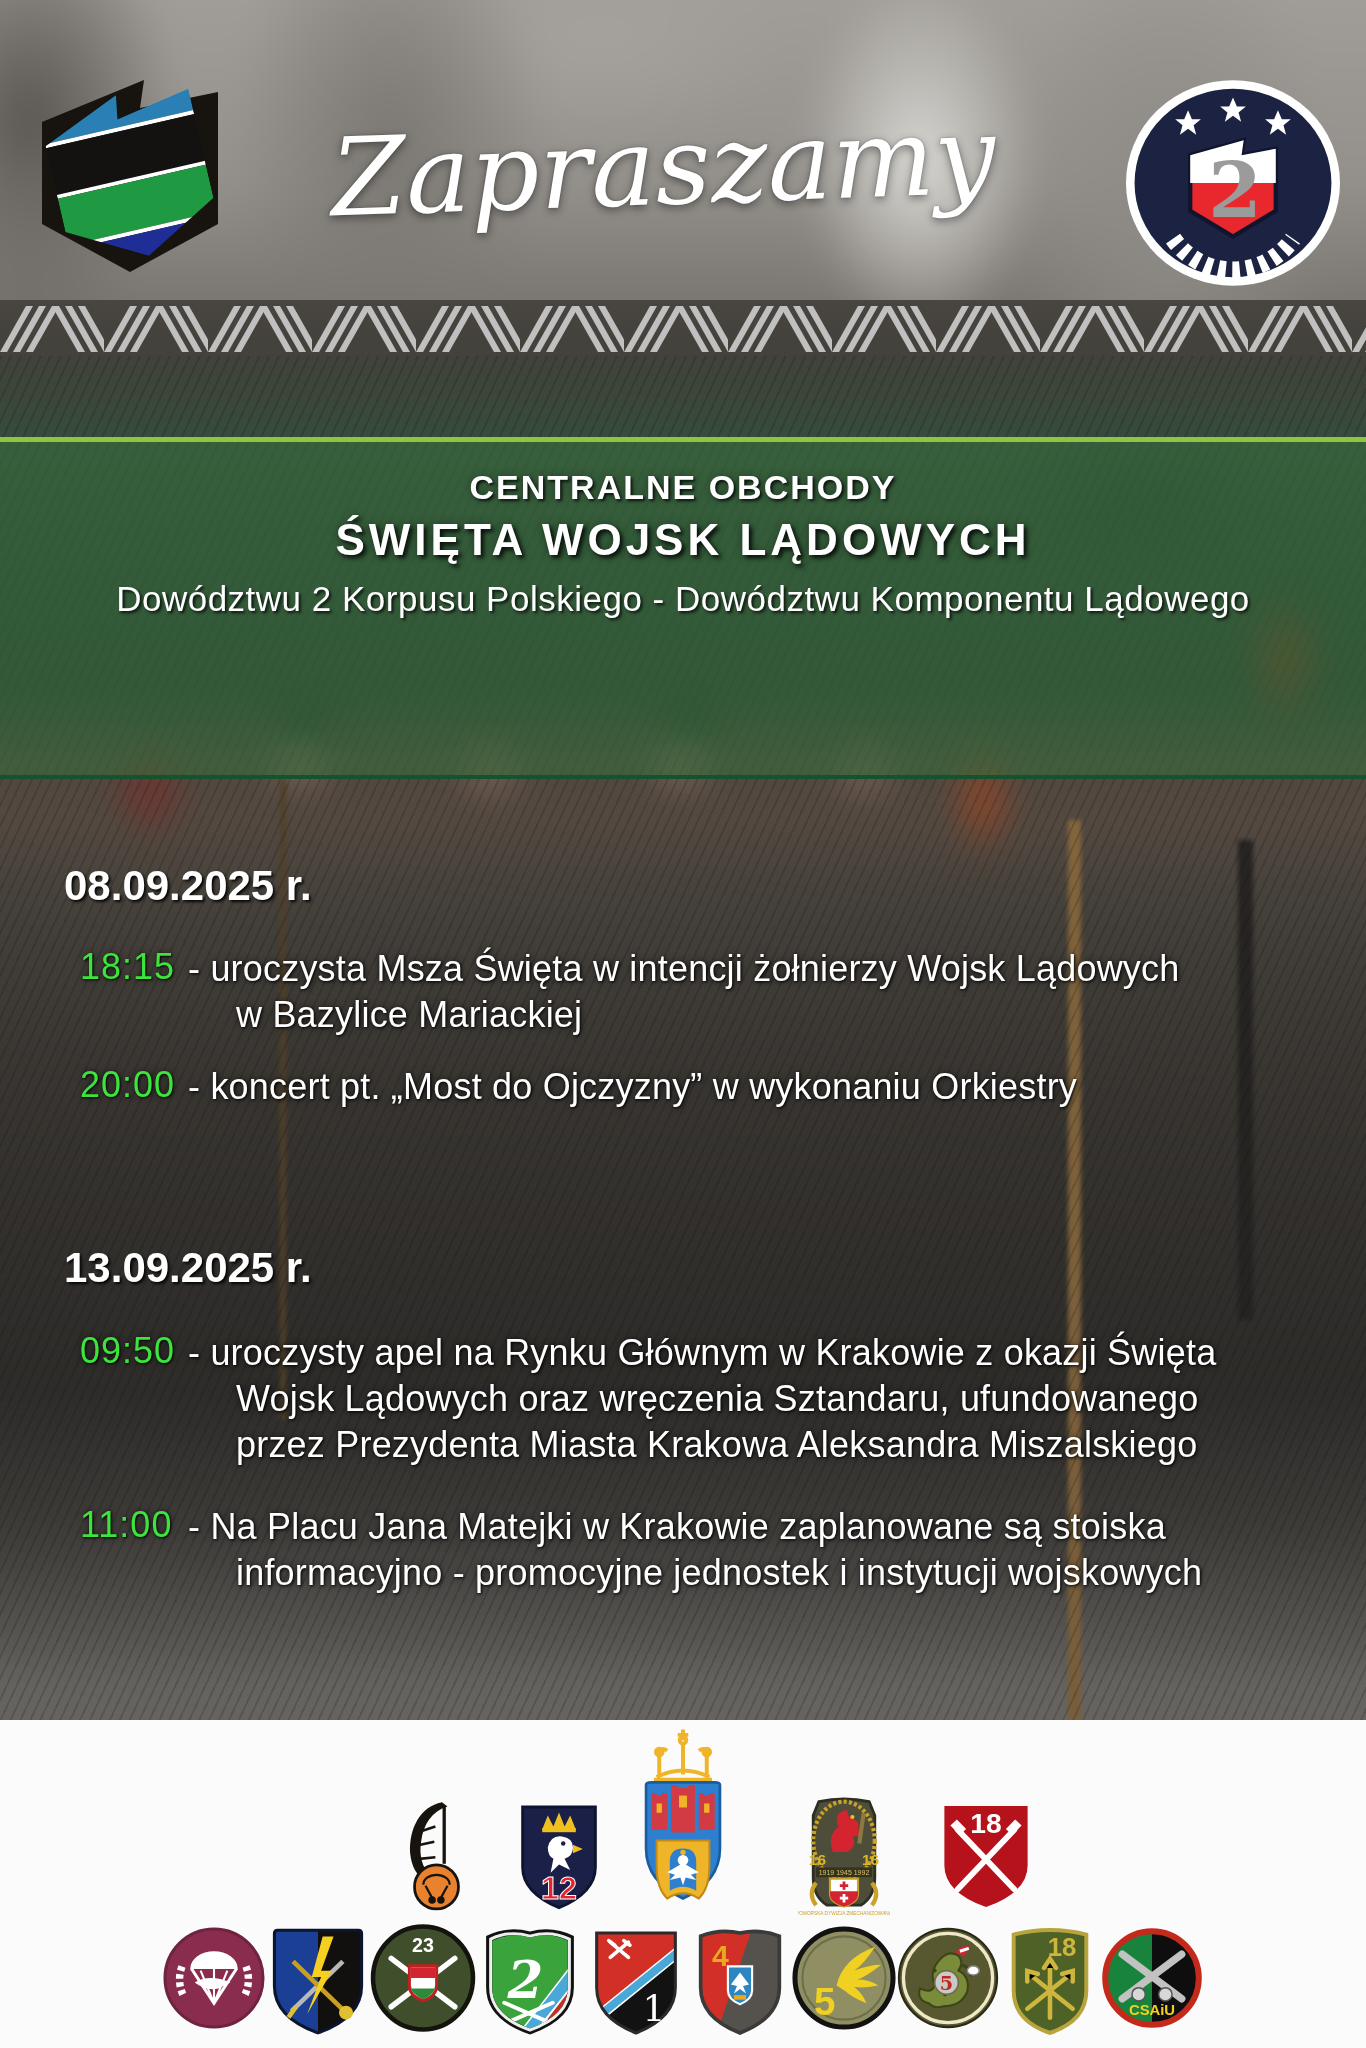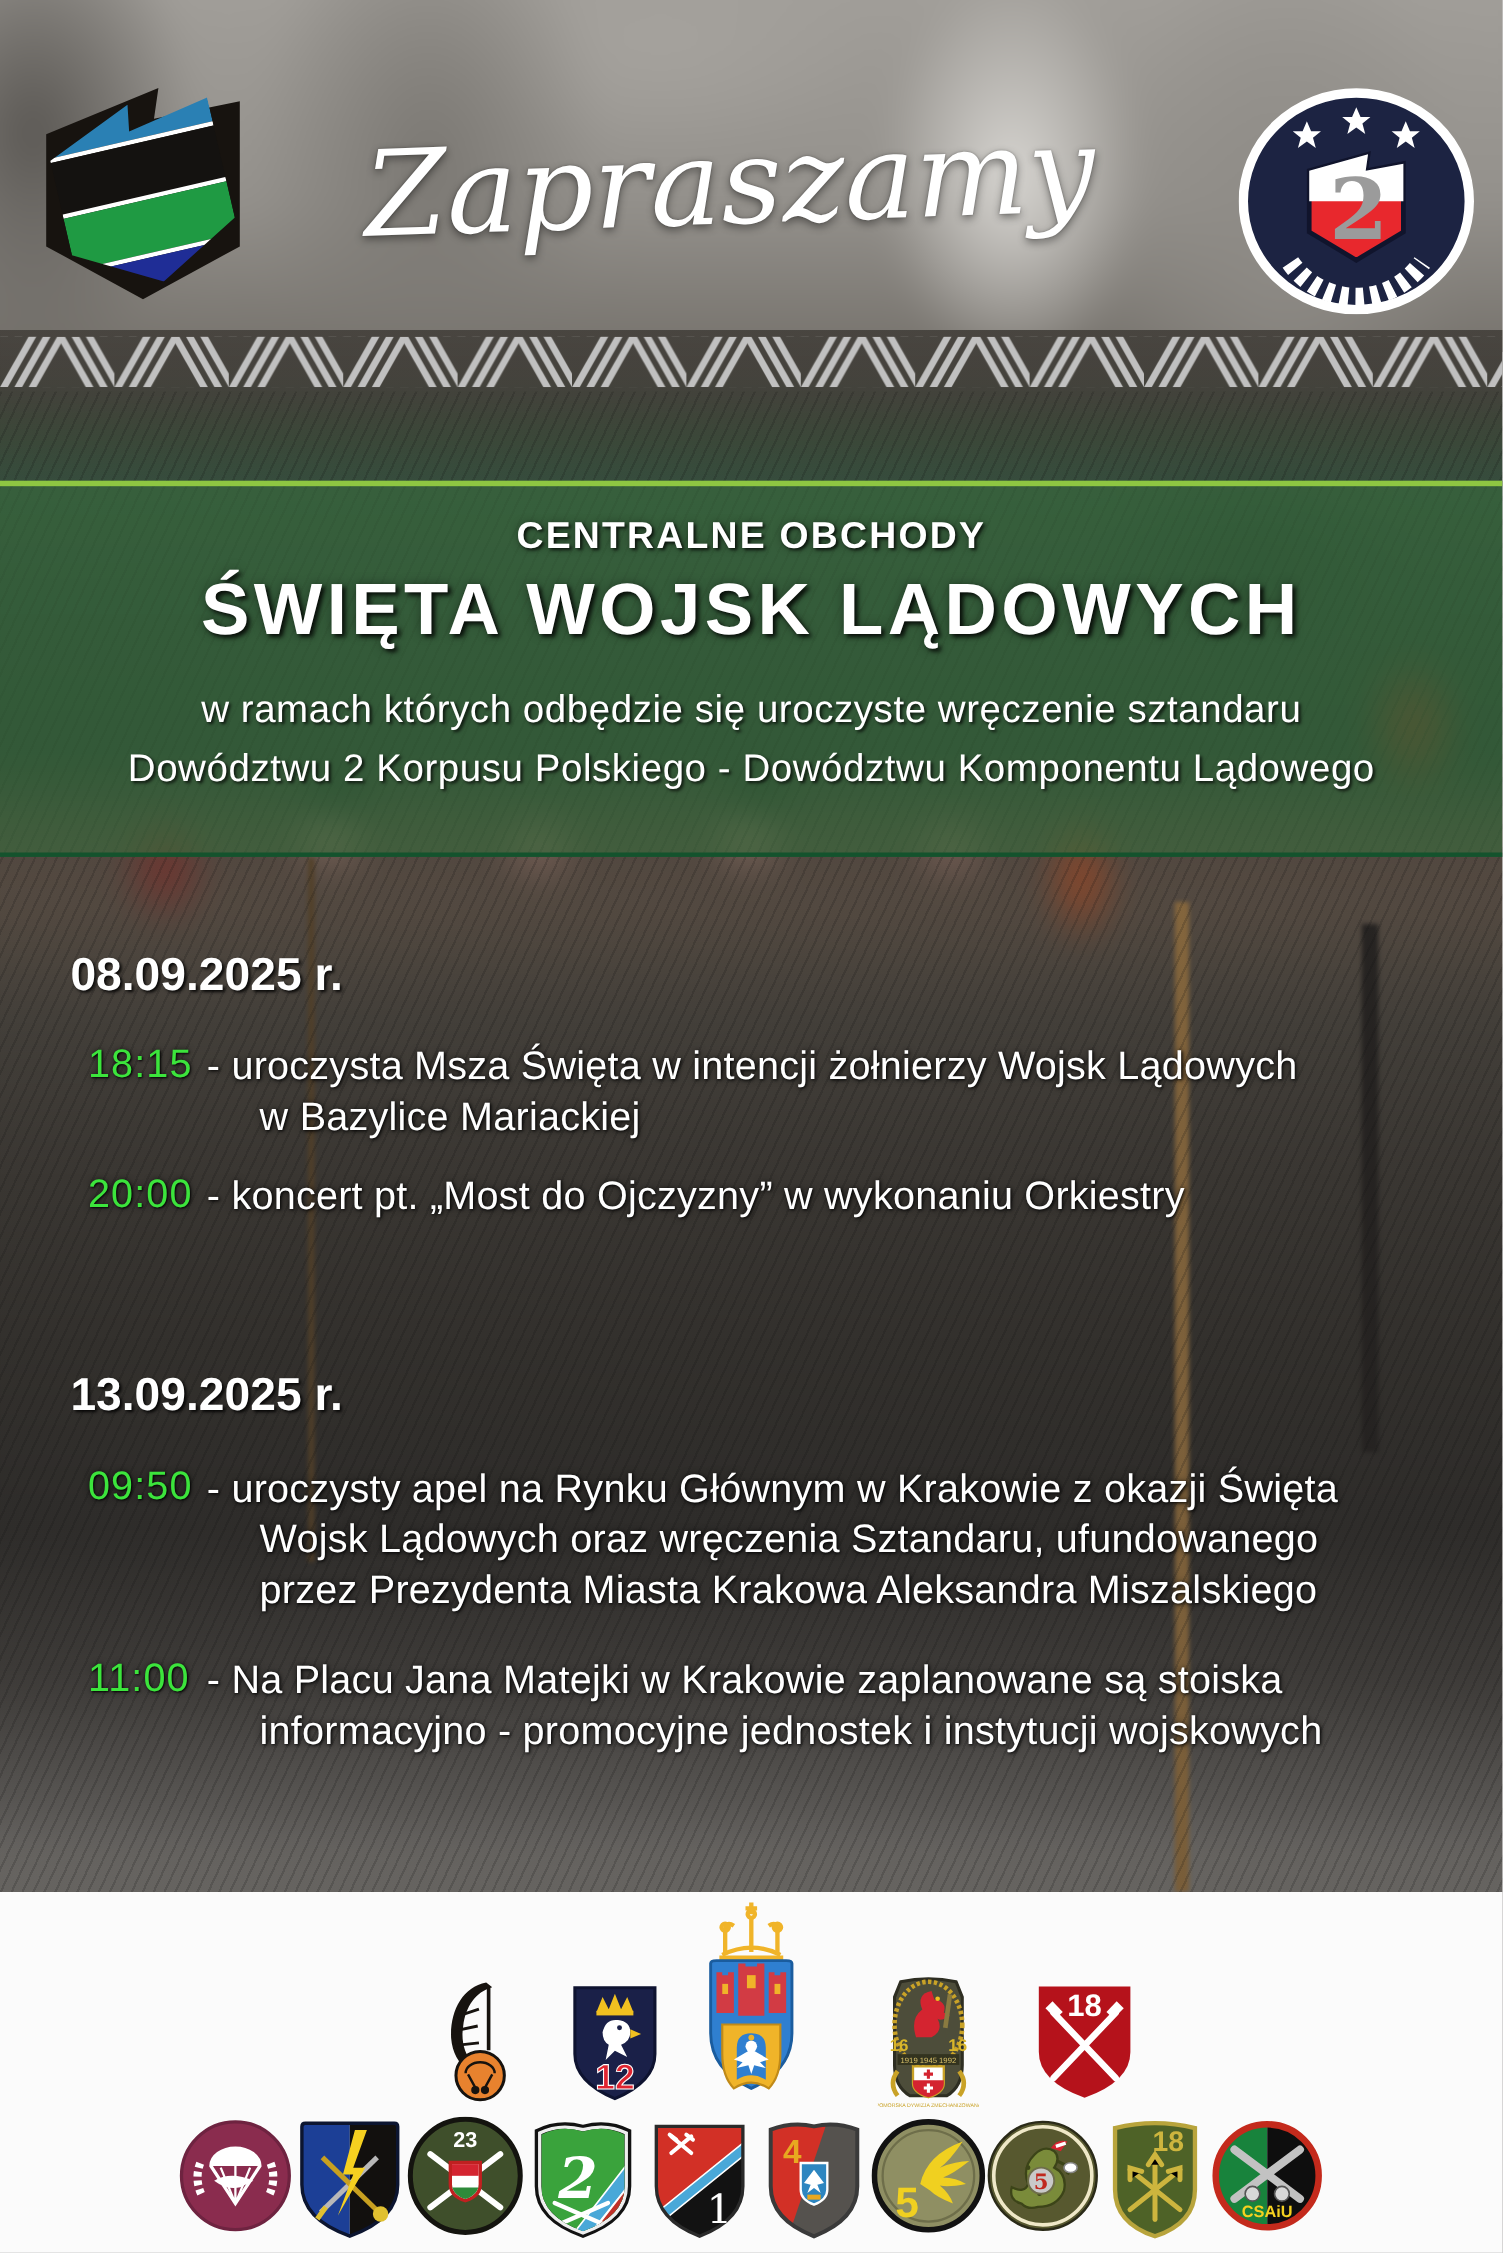--- a/index.html
+++ b/index.html
@@ -53,21 +53,21 @@
   .braid{top:306px;height:46px;}
   
   .green-panel{
     top:437px;height:333px;
     background:rgba(56,106,60,.62);
     border-top:5px solid #8ec642;border-bottom:4px solid #14532d;
     text-align:center;color:#fff;
   }
   .kicker{margin-top:26px;font-size:34px;font-weight:bold;letter-spacing:2px;
     text-shadow:2px 2px 3px rgba(0,0,0,.75),0 0 8px rgba(0,0,0,.35);}
-  .big-title{margin-top:8px;font-size:66px;font-weight:bold;letter-spacing:4px;
+  .big-title{margin-top:8px;font-size:44px;font-weight:bold;letter-spacing:4px;
     text-shadow:3px 3px 4px rgba(0,0,0,.8),0 0 10px rgba(0,0,0,.35);}
   .subtitle{font-size:35px;letter-spacing:.5px;
     text-shadow:2px 2px 3px rgba(0,0,0,.8);}
   .subtitle.s1{margin-top:34px;}
   .subtitle.s2{margin-top:14px;}
   
   .zapras{top:104px;left:50%;transform:translateX(-53%) rotate(-2deg);
     position:absolute;font-family:"DejaVu Serif",serif;font-style:italic;
     font-size:108px;color:#fff;white-space:nowrap;
     text-shadow:0 3px 8px rgba(0,0,0,.45),0 0 2px rgba(0,0,0,.3);}
@@ -160,21 +160,20 @@
       <path d="M30 35 L55 28 L54 35 L70 32 L70 61 L50 73 L30 61 Z" fill="#e8282d" stroke="#10142c" stroke-width="2"></path>
       <path d="M30 35 L55 28 L54 35 L70 32 L70 48 L30 48 Z" fill="#ffffff"></path>
       <text x="51" y="64" class="seriftx" font-size="36" font-weight="bold" fill="#9b9b9b" text-anchor="middle">2</text>
       <path d="M22 74 A 34 34 0 0 0 78 74" stroke="#ffffff" stroke-width="8" stroke-dasharray="3.5 3" fill="none"></path>
     </svg>
   </div>
 
   <div class="layer green-panel">
     <div class="kicker">CENTRALNE OBCHODY</div>
     <div class="big-title">ŚWIĘTA WOJSK LĄDOWYCH</div>
-    <div class="subtitle s1">w ramach których odbędzie się uroczyste wręczenie sztandaru</div>
     <div class="subtitle s2">Dowództwu 2 Korpusu Polskiego - Dowództwu Komponentu Lądowego</div>
   </div>
 
   <div class="date-h" style="top:862px;">08.09.2025 r.</div>
 
   <div class="event" style="top:946px;">
     <span class="time">18:15</span>
     <div class="lines">
       <div class="ln">- uroczysta Msza Święta w intencji żołnierzy Wojsk Lądowych</div>
       <div class="ln indent">w Bazylice Mariackiej</div>

